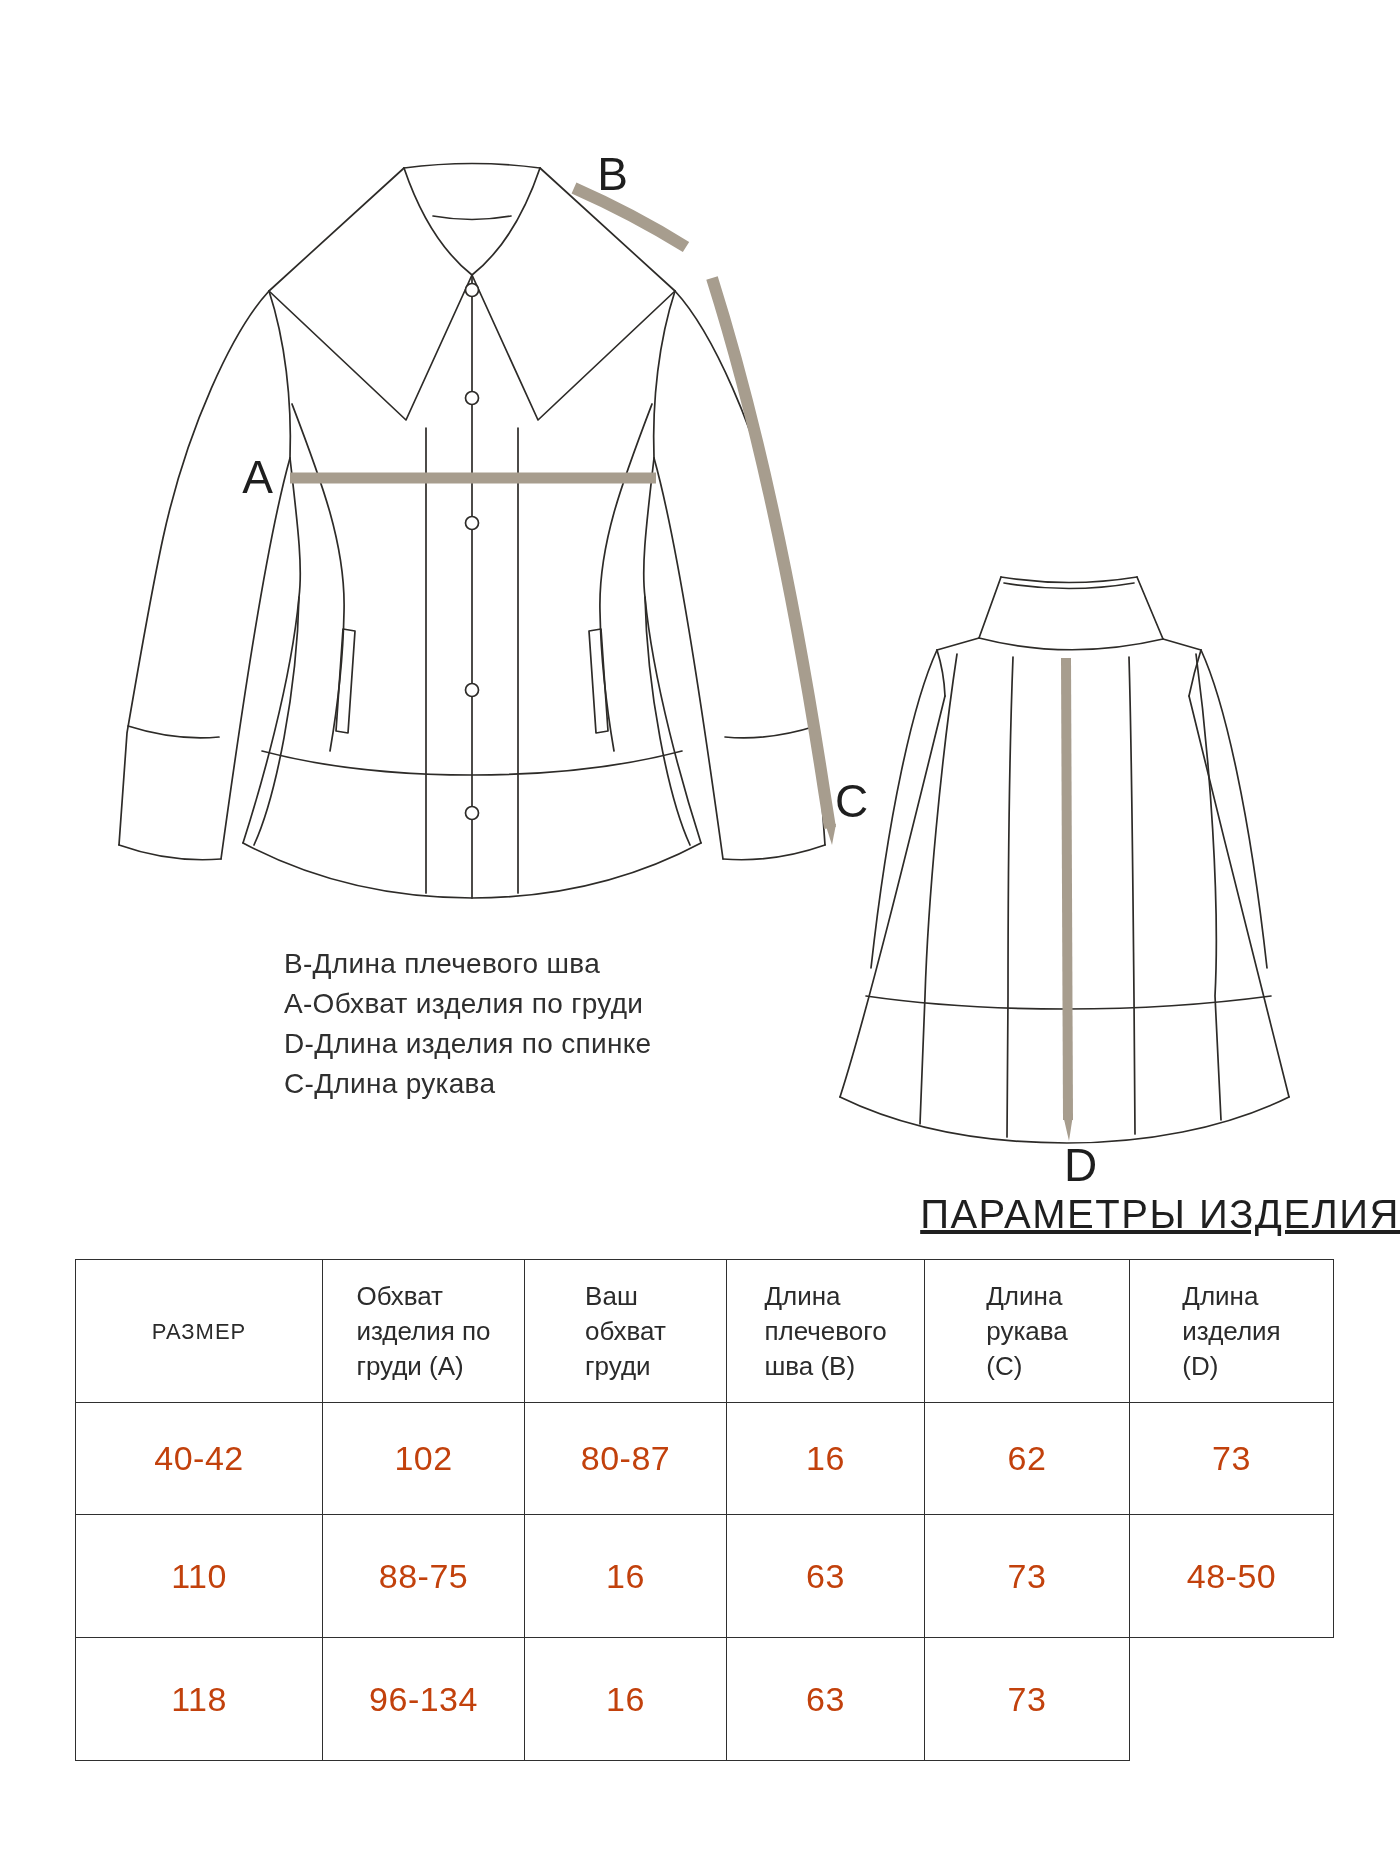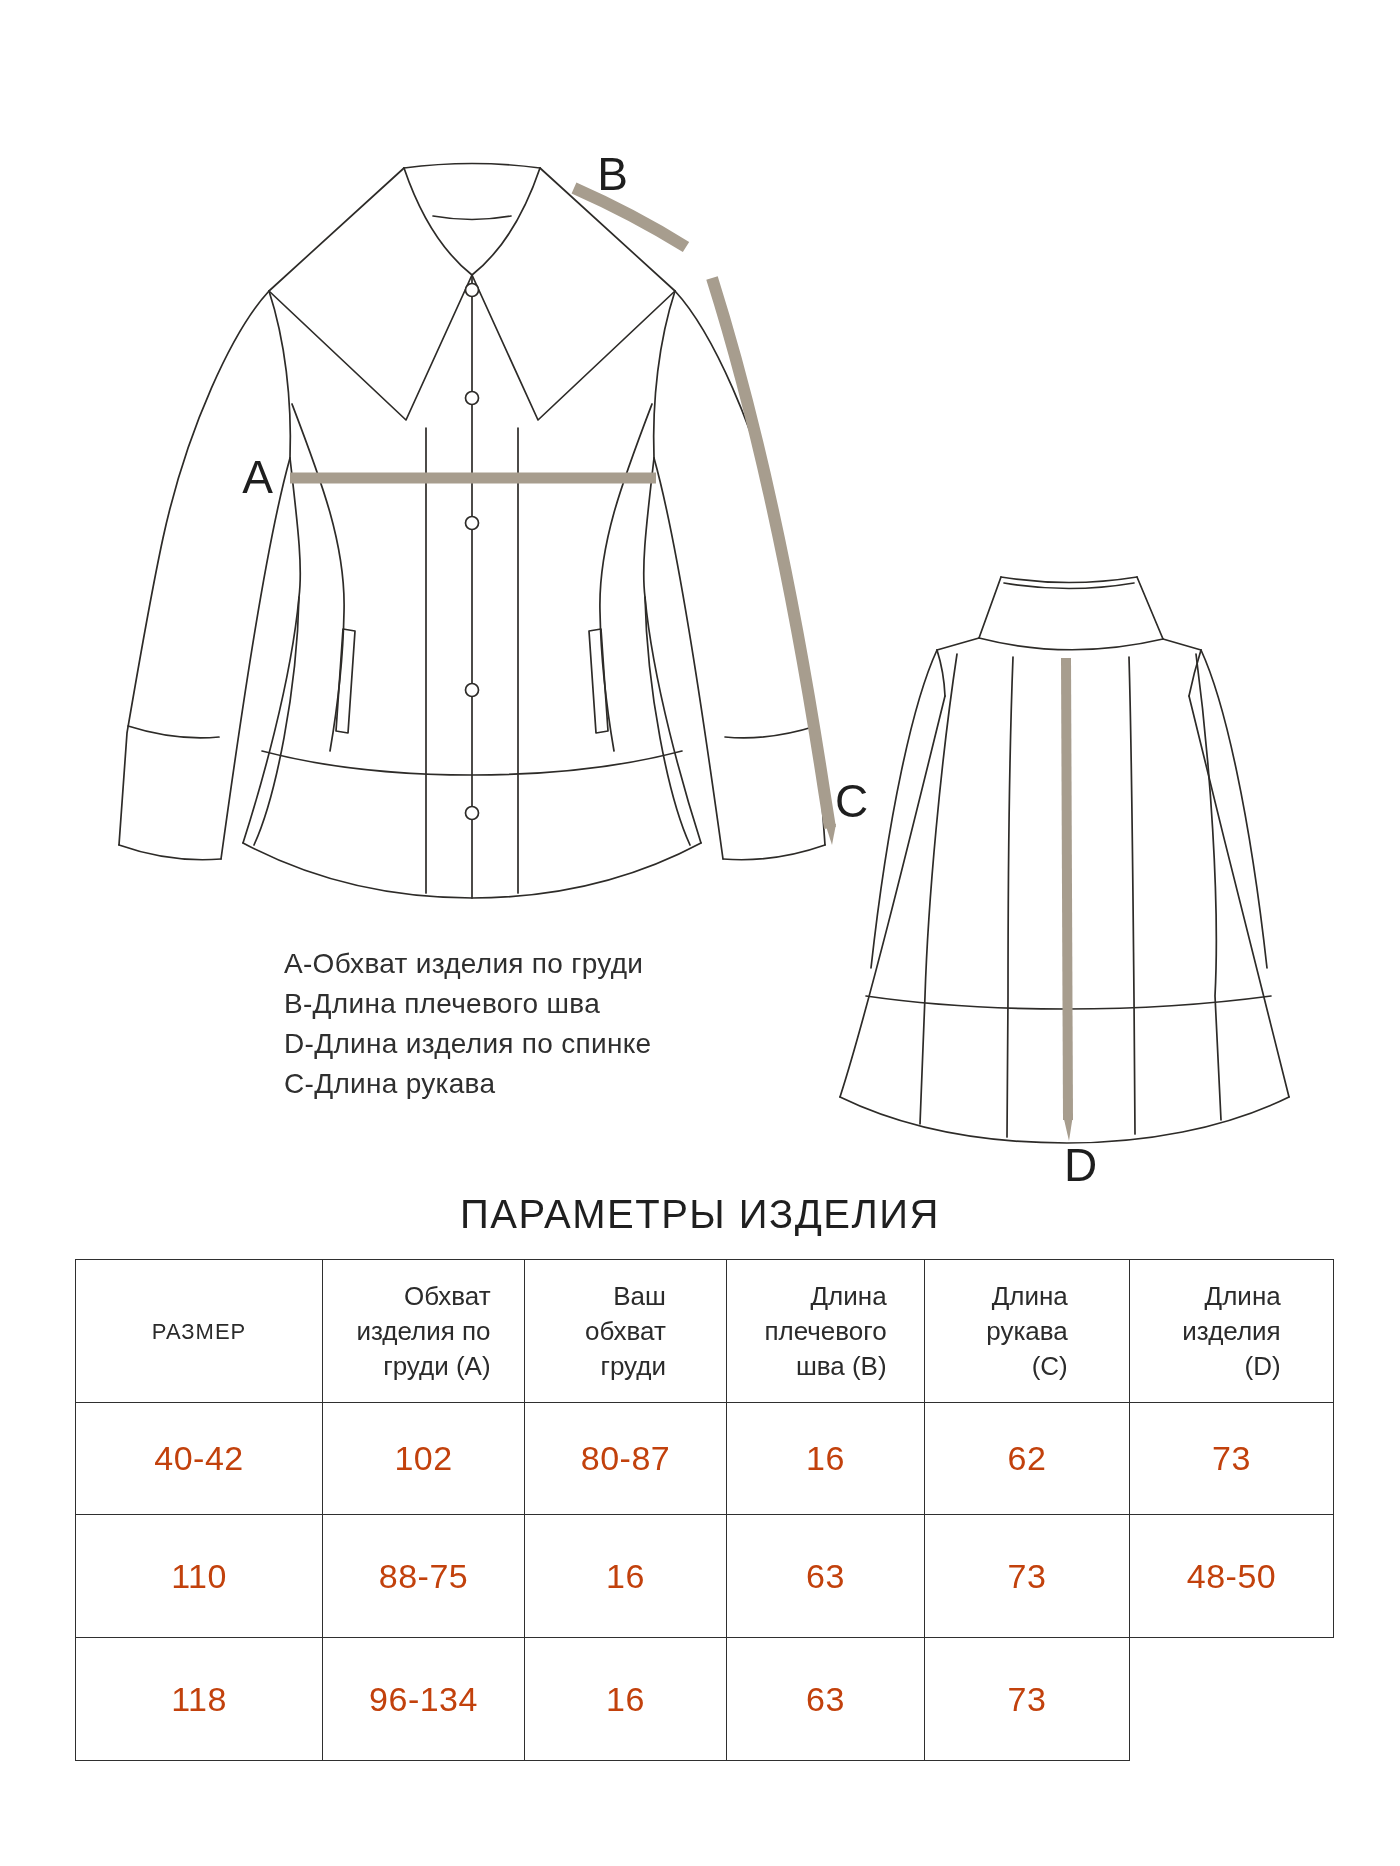--- a/index.html
+++ b/index.html
@@ -29,43 +29,44 @@
     font-weight:300;
     line-height:40px;
     color:#2f2f2f;
     letter-spacing:0.3px;
   }
   .section-title{
     position:absolute;
     left:0;
     top:1192px;
     width:100%;
-    text-align:center;
+    text-align:right;
     font-size:40px;
     font-weight:300;
     letter-spacing:1.5px;
     color:#1f1f1f;
+    text-decoration:underline;
   }
   .size-table{
     position:absolute;
     left:75px;
     top:1259px;
     display:grid;
     grid-template-columns:247px 202px 202px 198px 205px 204px;
     grid-template-rows:143px 112px 123px 123px;
     border-left:1.5px solid #2f2f2f;
     border-top:1.5px solid #2f2f2f;
   }
   .cell{
     border-right:1.5px solid #2f2f2f;
     border-bottom:1.5px solid #2f2f2f;
     display:flex;
     align-items:center;
     justify-content:center;
-    text-align:right;
+    text-align:left;
     white-space:pre-line;
     font-weight:300;
   }
   .cell.header{font-size:26px;line-height:35px;color:#2b2b2b;}
   .cell.header.col-size{font-size:22px;letter-spacing:1px;}
   .cell.body{font-size:34px;color:#c2410c;letter-spacing:0.5px;}
 </style>
 </head>
 <body>
 
@@ -160,22 +161,22 @@
       <path class="accent-fill" d="M1063,1115 L1073,1115 L1069,1141 Z" fill="#a79d8e"></path>
     </g>
   </svg>
 
   <div class="m-label" style="left:258px;top:477px;">A</div>
   <div class="m-label" style="left:613px;top:174px;">B</div>
   <div class="m-label" style="left:852px;top:801px;">C</div>
   <div class="m-label" style="left:1081px;top:1165px;">D</div>
 
   <div class="legend">
+    <div>B-Длина плечевого шва</div>
     <div>A-Обхват изделия по груди</div>
-    <div>B-Длина плечевого шва</div>
     <div>D-Длина изделия по спинке</div>
     <div>C-Длина рукава</div>
   </div>
 
   <div class="section-title">ПАРАМЕТРЫ ИЗДЕЛИЯ</div>
 
   <div class="size-table">
     <div class="cell header col-size">РАЗМЕР</div>
     <div class="cell header">Обхват
 изделия по

